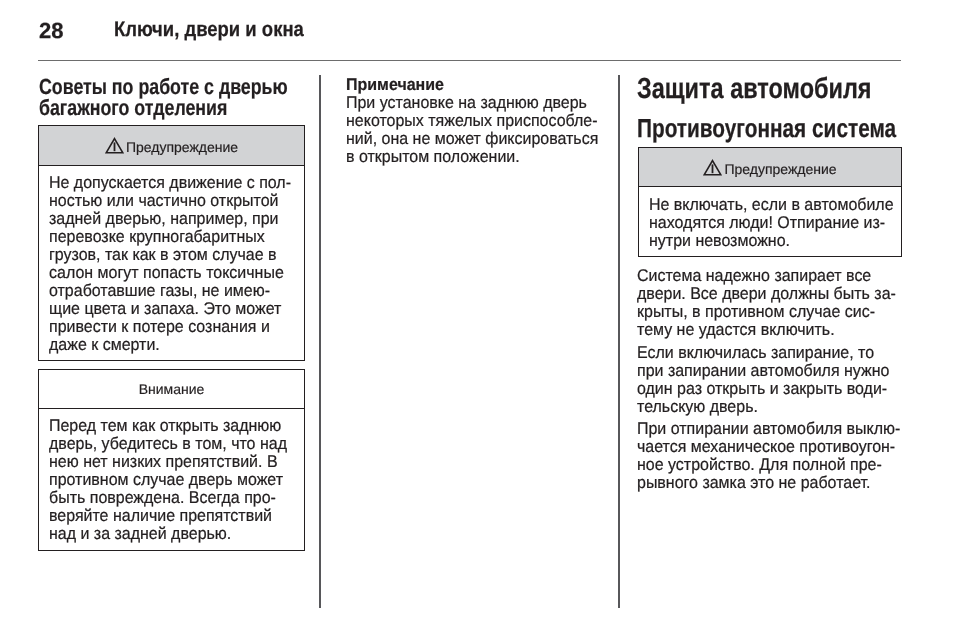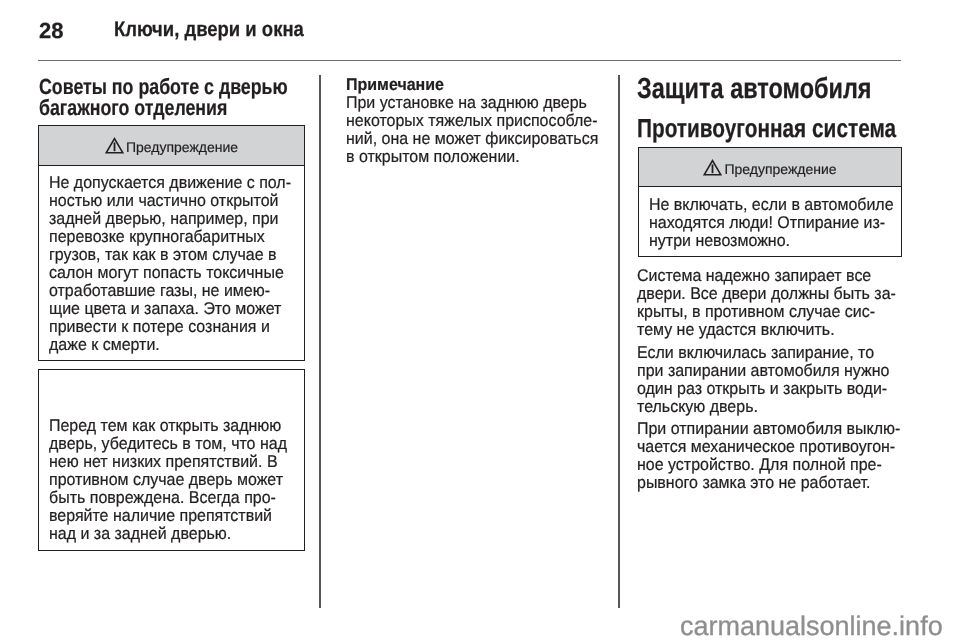--- a/index.html
+++ b/index.html
@@ -77,20 +77,21 @@
         <div class="ln">грузов, так как в этом случае в</div>
         <div class="ln">салон могут попасть токсичные</div>
         <div class="ln">отработавшие газы, не имею-</div>
         <div class="ln">щие цвета и запаха. Это может</div>
         <div class="ln">привести к потере сознания и</div>
         <div class="ln">даже к смерти.</div>
       </div>
   </div>
 
   <div class="box" style="left:38px;top:369px;width:267px;height:182px">
+    <div class="box-hd plain" style="height:39px;padding-top:10px">Внимание</div>
     <div class="blk" style="left:10px;top:47px">
         <div class="ln">Перед тем как открыть заднюю</div>
         <div class="ln">дверь, убедитесь в том, что над</div>
         <div class="ln">нею нет низких препятствий. В</div>
         <div class="ln">противном случае дверь может</div>
         <div class="ln">быть повреждена. Всегда про-</div>
         <div class="ln">веряйте наличие препятствий</div>
         <div class="ln">над и за задней дверью.</div>
       </div>
   </div>
@@ -134,14 +135,13 @@
       <div class="ln">один раз открыть и закрыть води-</div>
       <div class="ln">тельскую дверь.</div>
     </div>
   <div class="blk" style="left:637px;top:420px">
       <div class="ln">При отпирании автомобиля выклю-</div>
       <div class="ln">чается механическое противоугон-</div>
       <div class="ln">ное устройство. Для полной пре-</div>
       <div class="ln">рывного замка это не работает.</div>
     </div>
 
-  <div class="wm">carmanualsonline.info</div>
 </div>
 
 </body></html>

